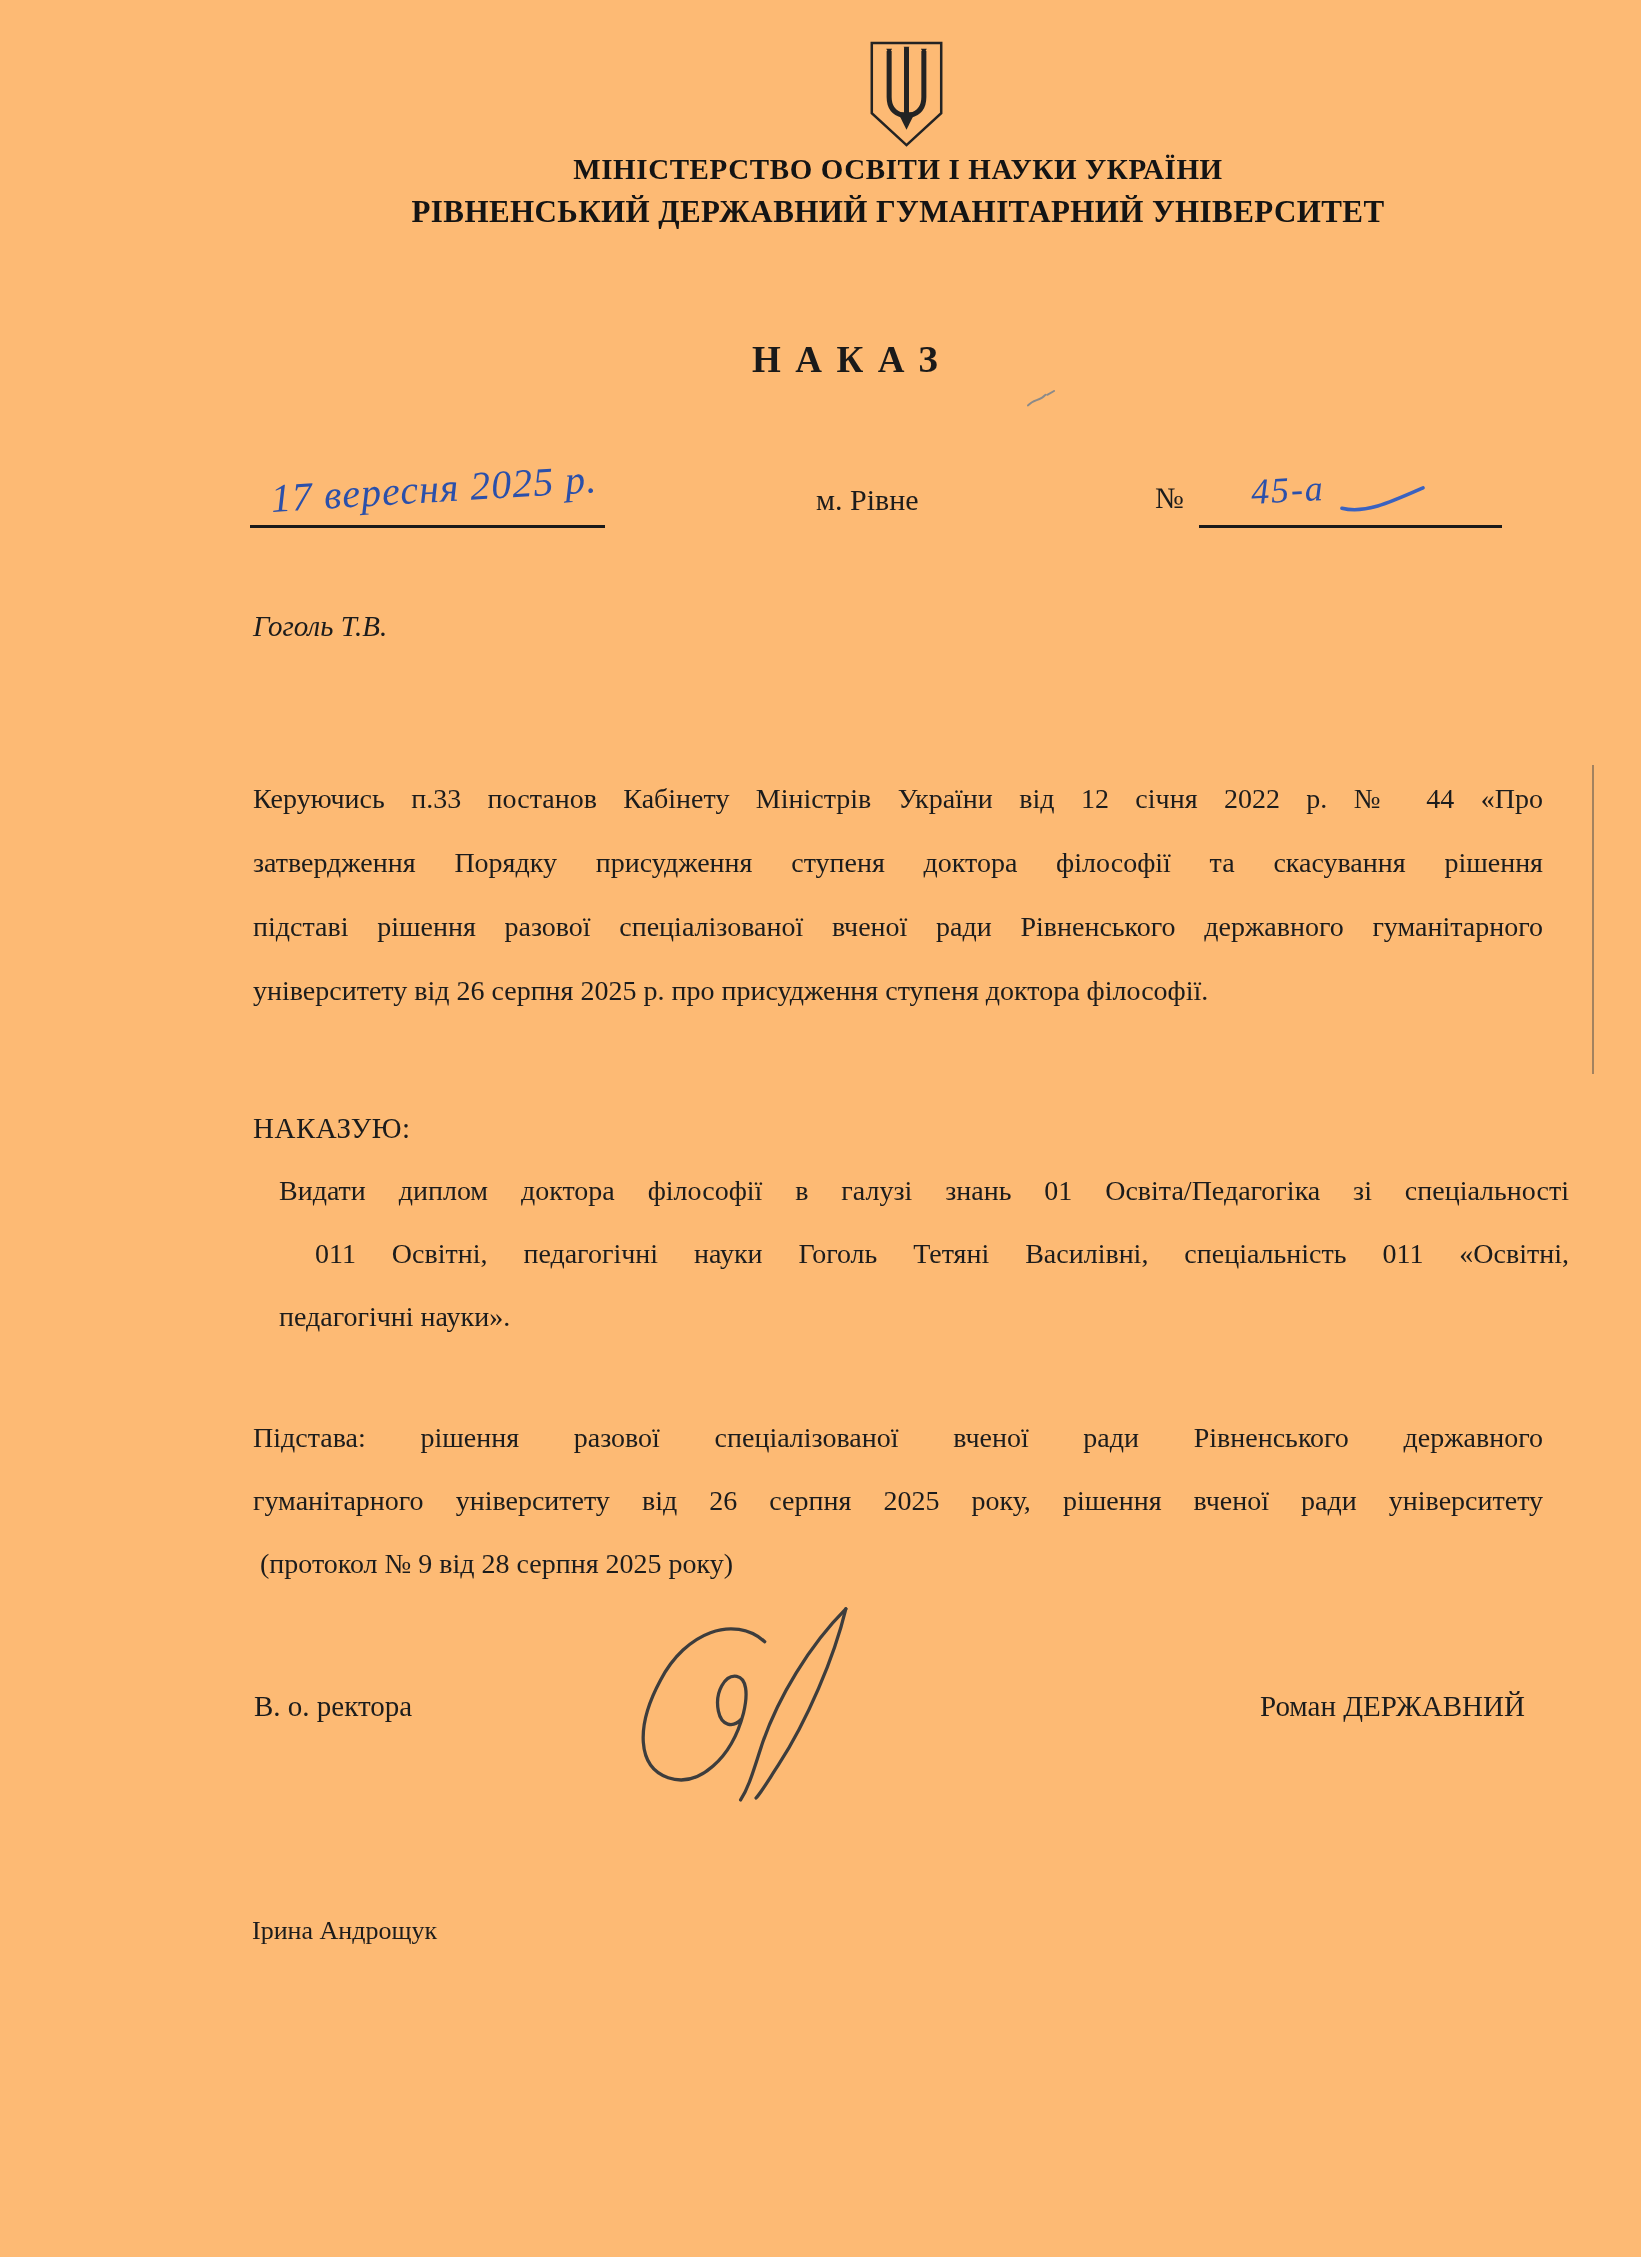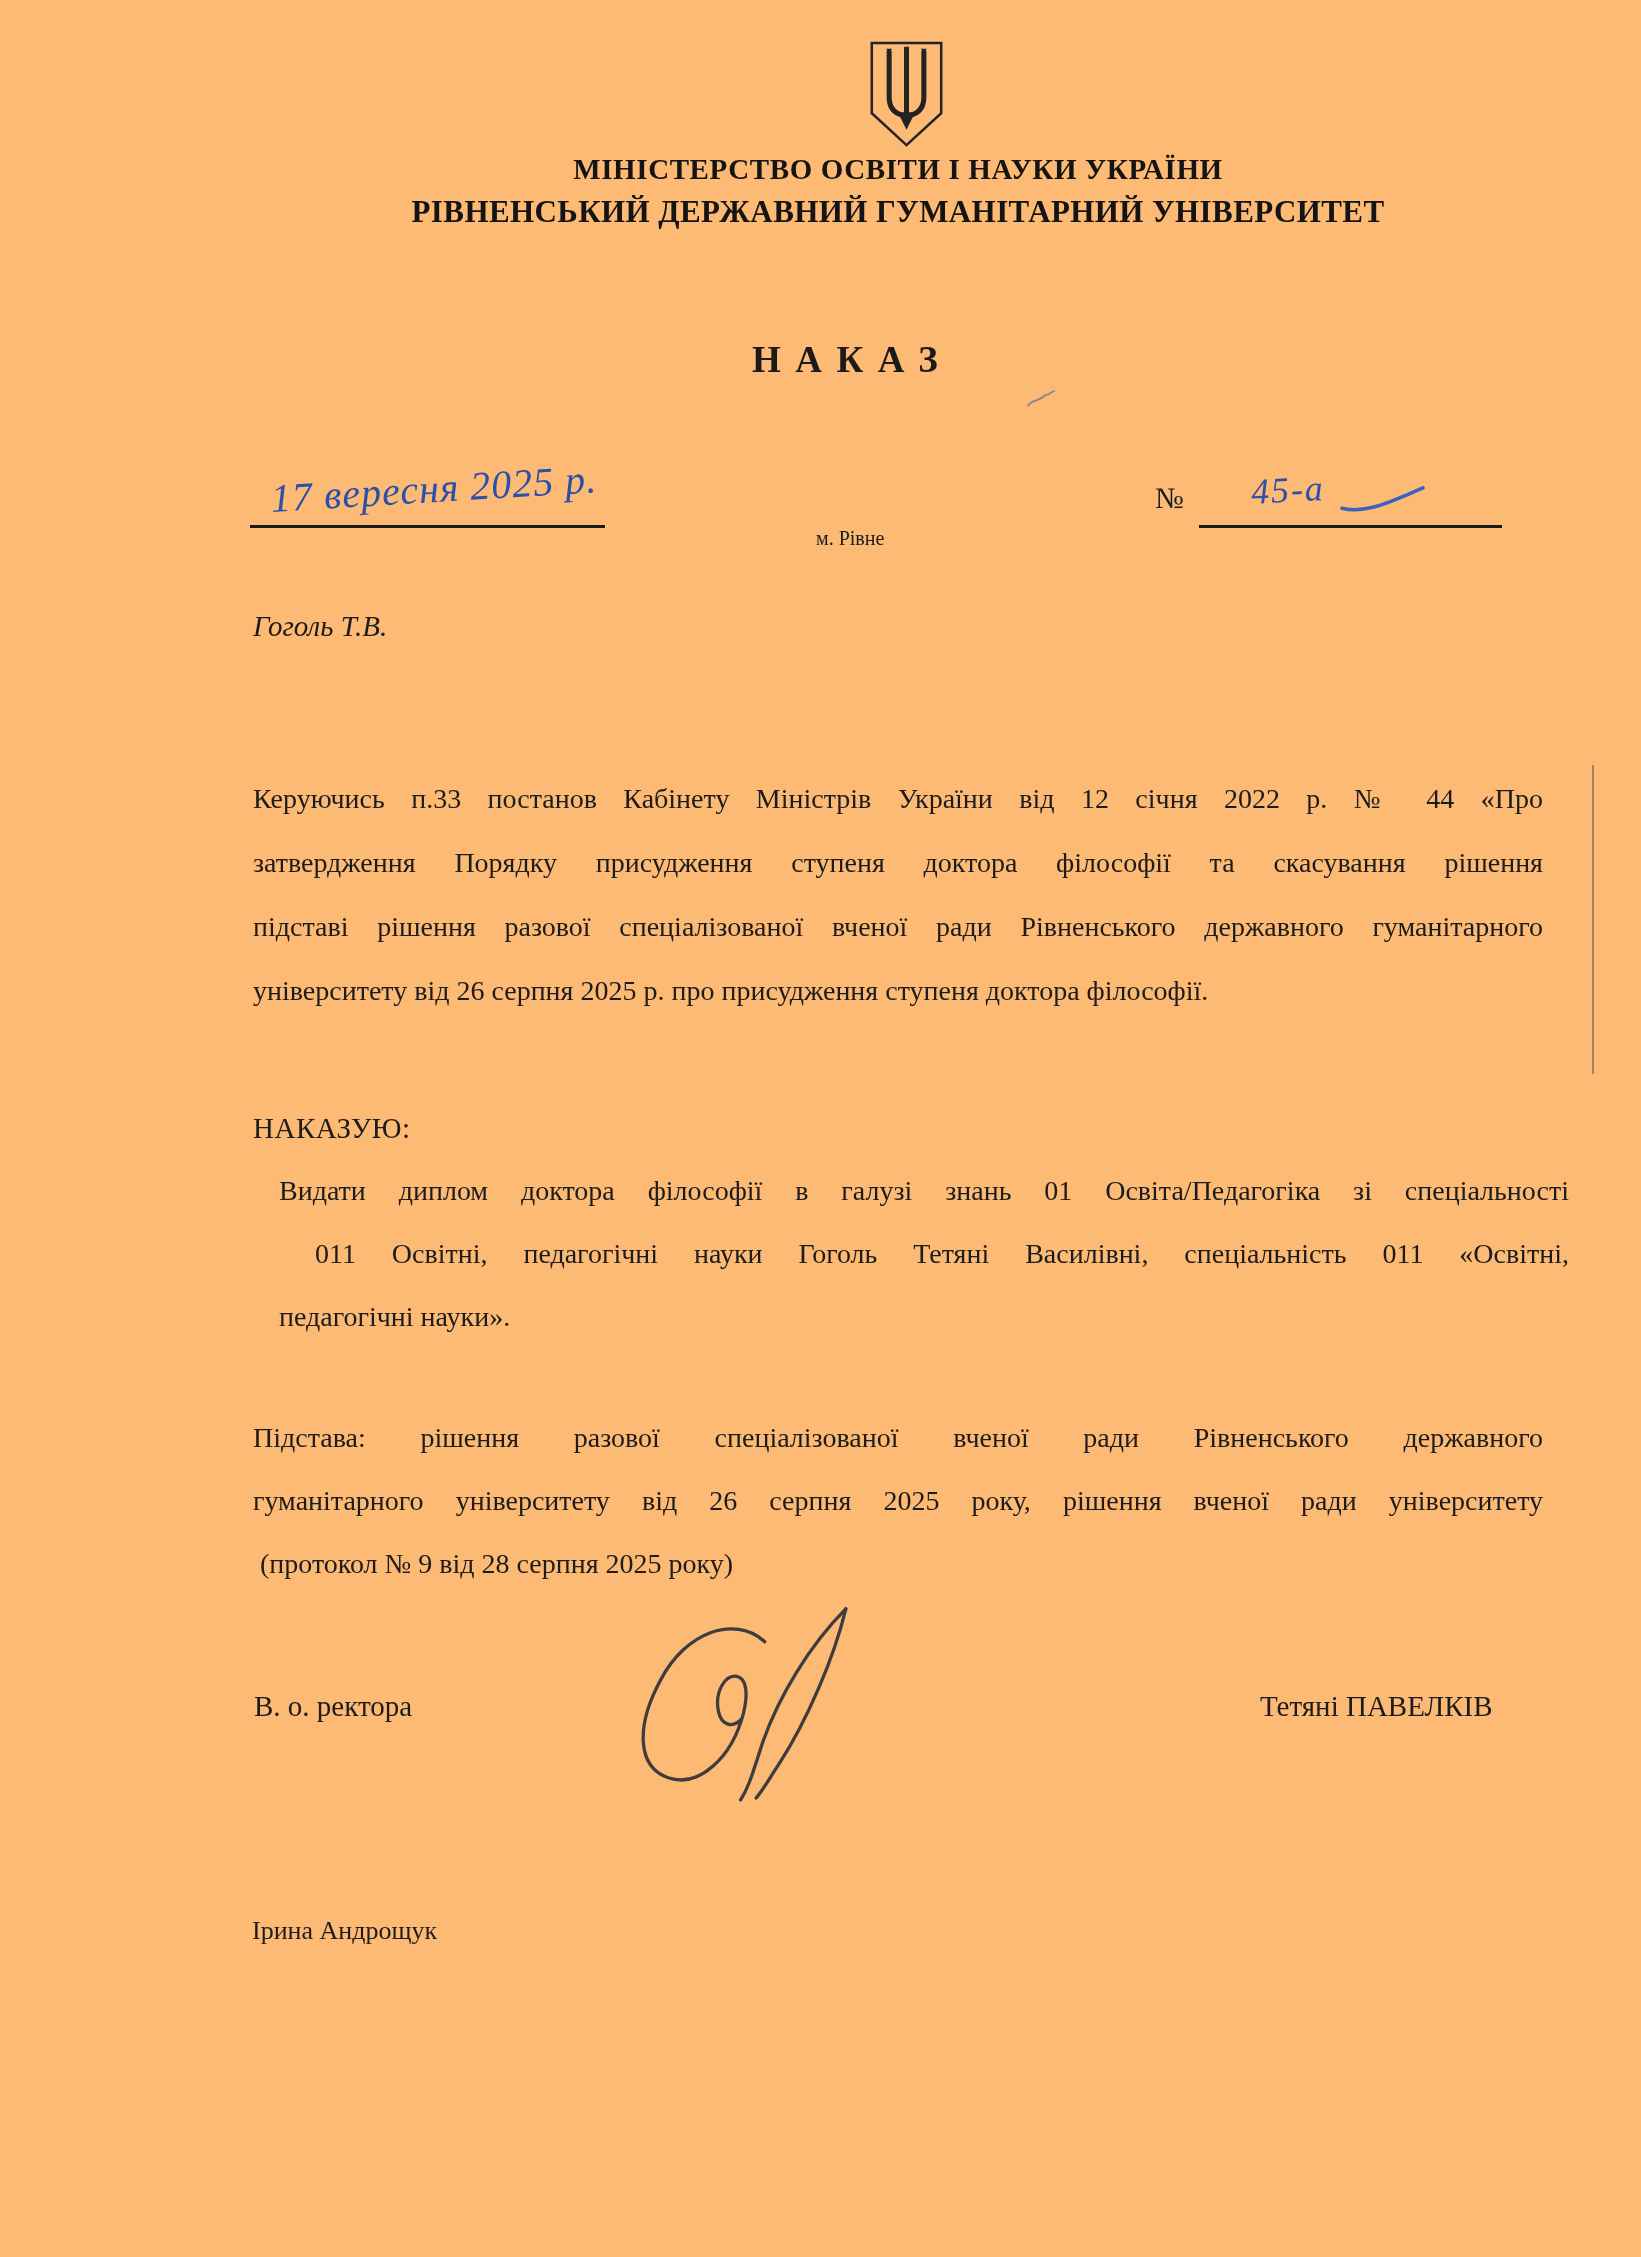--- a/index.html
+++ b/index.html
@@ -8,21 +8,21 @@
     font-family:"Liberation Serif","DejaVu Serif",serif;color:#1c1c1c;
     overflow:hidden;margin:0 auto;
   }
   .abs{position:absolute;}
   .center{text-align:center;}
   .hdr1{left:253px;top:153px;width:1290px;font-weight:bold;font-size:29px;letter-spacing:0.6px;color:#141414;}
   .hdr2{left:253px;top:194px;width:1290px;font-weight:bold;font-size:31px;letter-spacing:0.4px;color:#141414;}
   .order-title{left:752px;top:338px;font-size:37px;font-weight:bold;letter-spacing:14.5px;color:#1a1a1a;}
   .hand{font-style:italic;color:#2b50aa;}
   .date-hand{left:241px;top:465px;width:386px;font-size:40px;text-align:center;transform:rotate(-3.5deg);letter-spacing:1px;}
-  .city{left:816px;top:483px;font-size:20px;margin-top:44px;}
+  .city{left:816px;top:483px;font-size:30px;}
   .numlbl{left:1155px;top:481px;font-size:30px;}
   .num-hand{left:1251px;top:469px;font-size:36px;transform:rotate(-3deg);letter-spacing:1.9px;}
   .uline{height:2.9px;background:#1a1a1a;}
   .ul-date{left:250px;top:525px;width:355px;}
   .ul-num{left:1199px;top:525px;width:303px;}
   .subject{left:253px;top:597px;width:869px;font-style:italic;font-size:29px;line-height:58px;}
   .para{left:253px;top:0;width:1290px;font-size:28px;line-height:64px;}
   .p1{top:767px;}
   .heading{left:253px;top:1112px;font-size:29px;letter-spacing:0.5px;}
   .p2{top:1159px;line-height:63px;margin-left:26px;}
@@ -106,20 +106,20 @@
   <div class="abs signer-pos">В. о. ректора</div>
 
   <svg class="abs sig" width="251" height="205" viewBox="0 0 260 212">
     <g fill="none" stroke="#3d3d3d" stroke-width="3.4" stroke-linecap="round">
       <path d="M152 44 C120 16 70 34 44 84 C18 132 20 174 52 185 C84 196 118 164 130 118 C135 97 133 82 123 80 C111 78 100 96 104 116 C107 131 119 134 128 124"></path>
       <path d="M236 10 C198 48 166 102 150 148 C140 178 136 194 127 208"></path>
       <path d="M236 10 C224 60 196 126 166 172 C158 184 150 198 143 206"></path>
     </g>
   </svg>
 
-  <div class="abs signer-name">Тетяні ПАВЕЛКІВ</div>
+  <div class="abs signer-name">Роман ДЕРЖАВНИЙ</div>
 
   <div class="abs executor">Ірина Андрощук</div>
 
   <div class="abs vline-artifact"></div>
 
 </div>
 
 
 </body></html>

